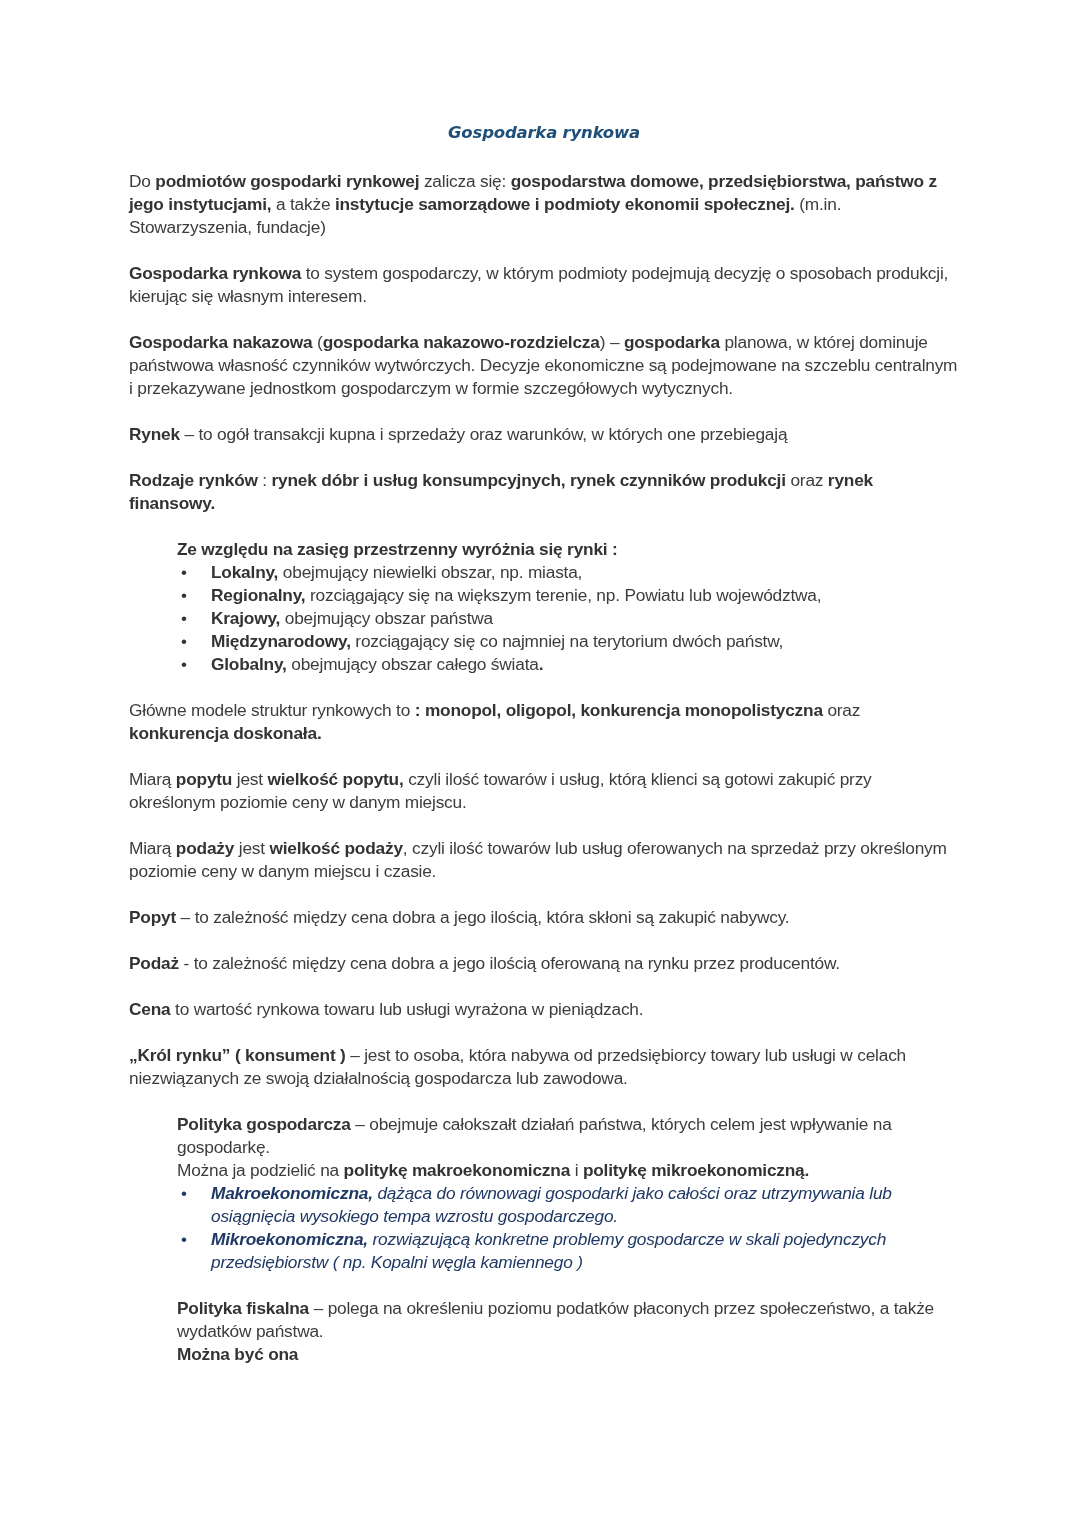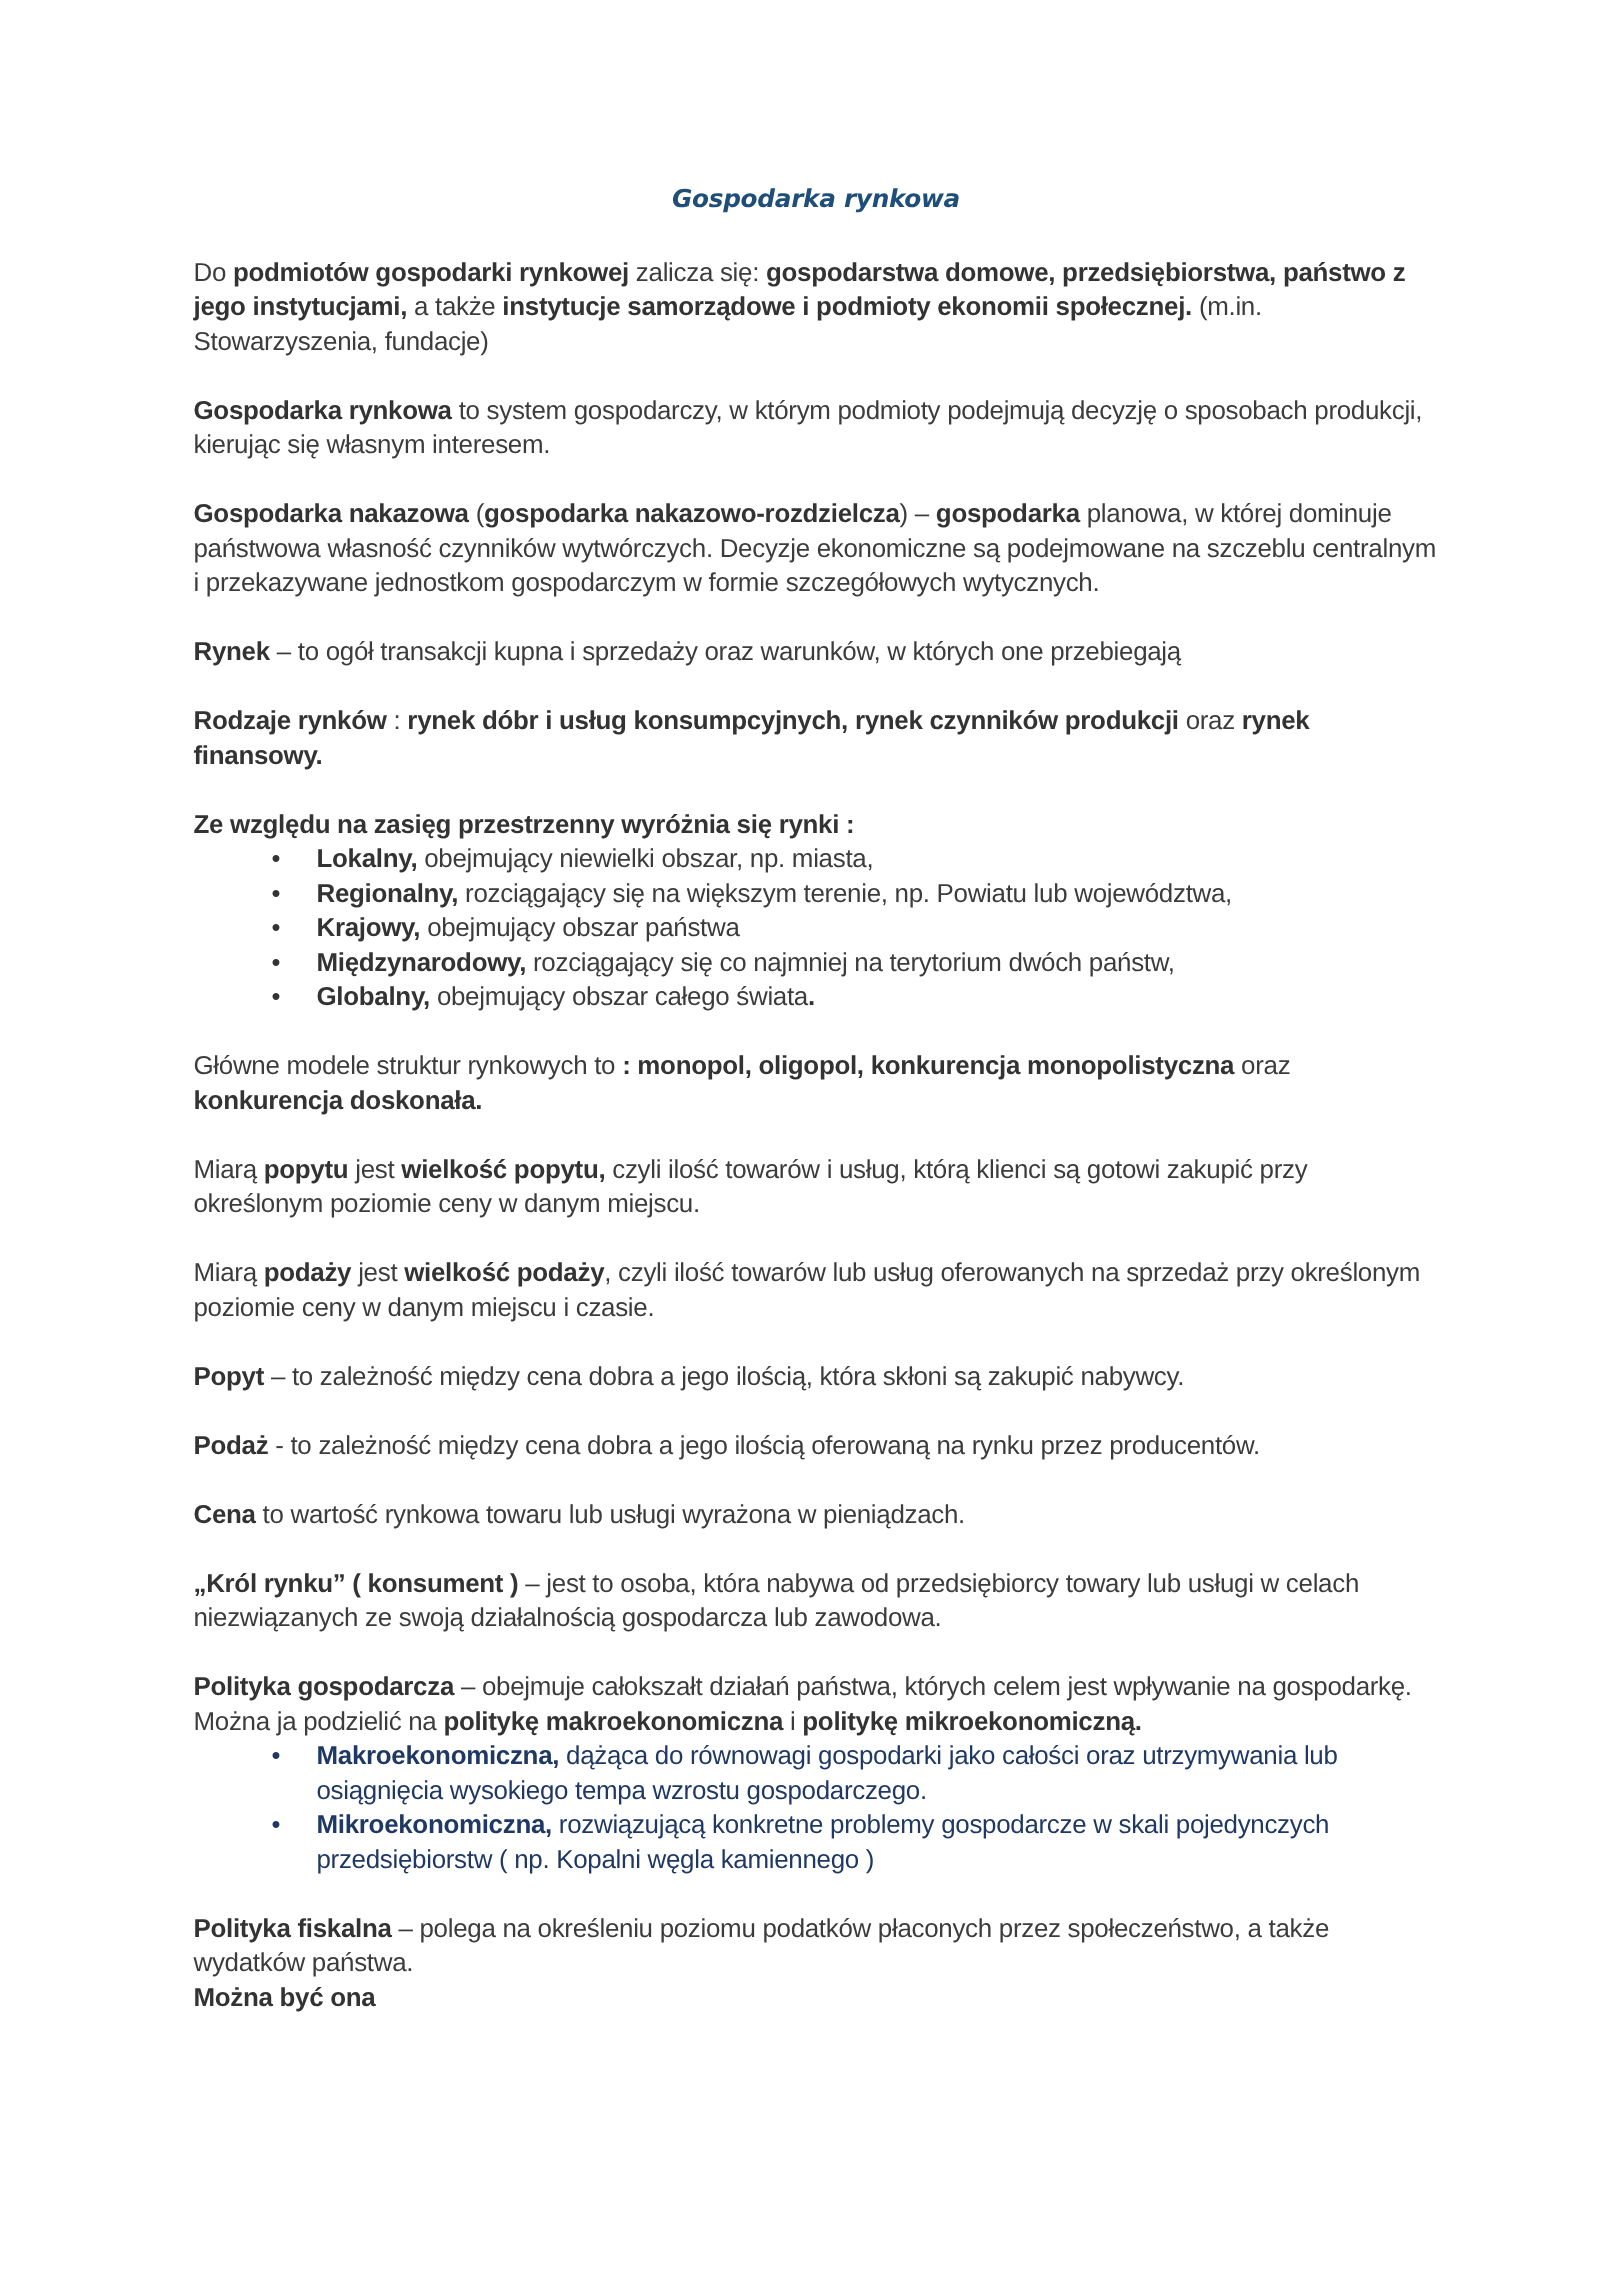--- a/index.html
+++ b/index.html
@@ -9,28 +9,28 @@
     font-family: "Liberation Sans", sans-serif;
     font-size: 17.3px; line-height: 23px; color: #3c3c3c;
     letter-spacing: -0.2px;
   }
   .title {
     text-align: center; font-style: italic; font-weight: bold;
     font-family: "DejaVu Sans", sans-serif; font-size: 16.5px;
     color: #1f4e79; margin: 0 0 24px 0; line-height: 26px;
   }
   p { margin: 0 0 23px 0; }
-  p.tight { margin-bottom: 0; }
+  p.tight { margin-bottom: 0; margin-left: 48px; }
   b { color: #333333; font-weight: bold; }
   ul { margin: 0 0 23px 0; padding: 0 0 0 64px; list-style: none; }
   ul li { position: relative; margin-left: 18px; }
   ul li::before {
     content: "\2022"; position: absolute; left: -30px; top: 0; color: #333333; font-size: 17px;
   }
-  ul.blue { color: #1f3864; }
+  ul.blue { color: #1f3864; font-style: italic; }
   ul.blue b { color: #1f3864; }
   ul.blue li::before { color: #1f3864; font-style: normal; }
 </style>
 </head>
 <body>
 
 <div class="page">
   <div class="title">Gospodarka rynkowa</div>
 
   <p><span>Do </span><b>podmiotów gospodarki rynkowej</b><span> zalicza się: </span><b>gospodarstwa domowe, przedsiębiorstwa, państwo z jego instytucjami,</b><span> a także </span><b>instytucje samorządowe i podmioty ekonomii społecznej.</b><span> (m.in. Stowarzyszenia, fundacje)</span></p>

